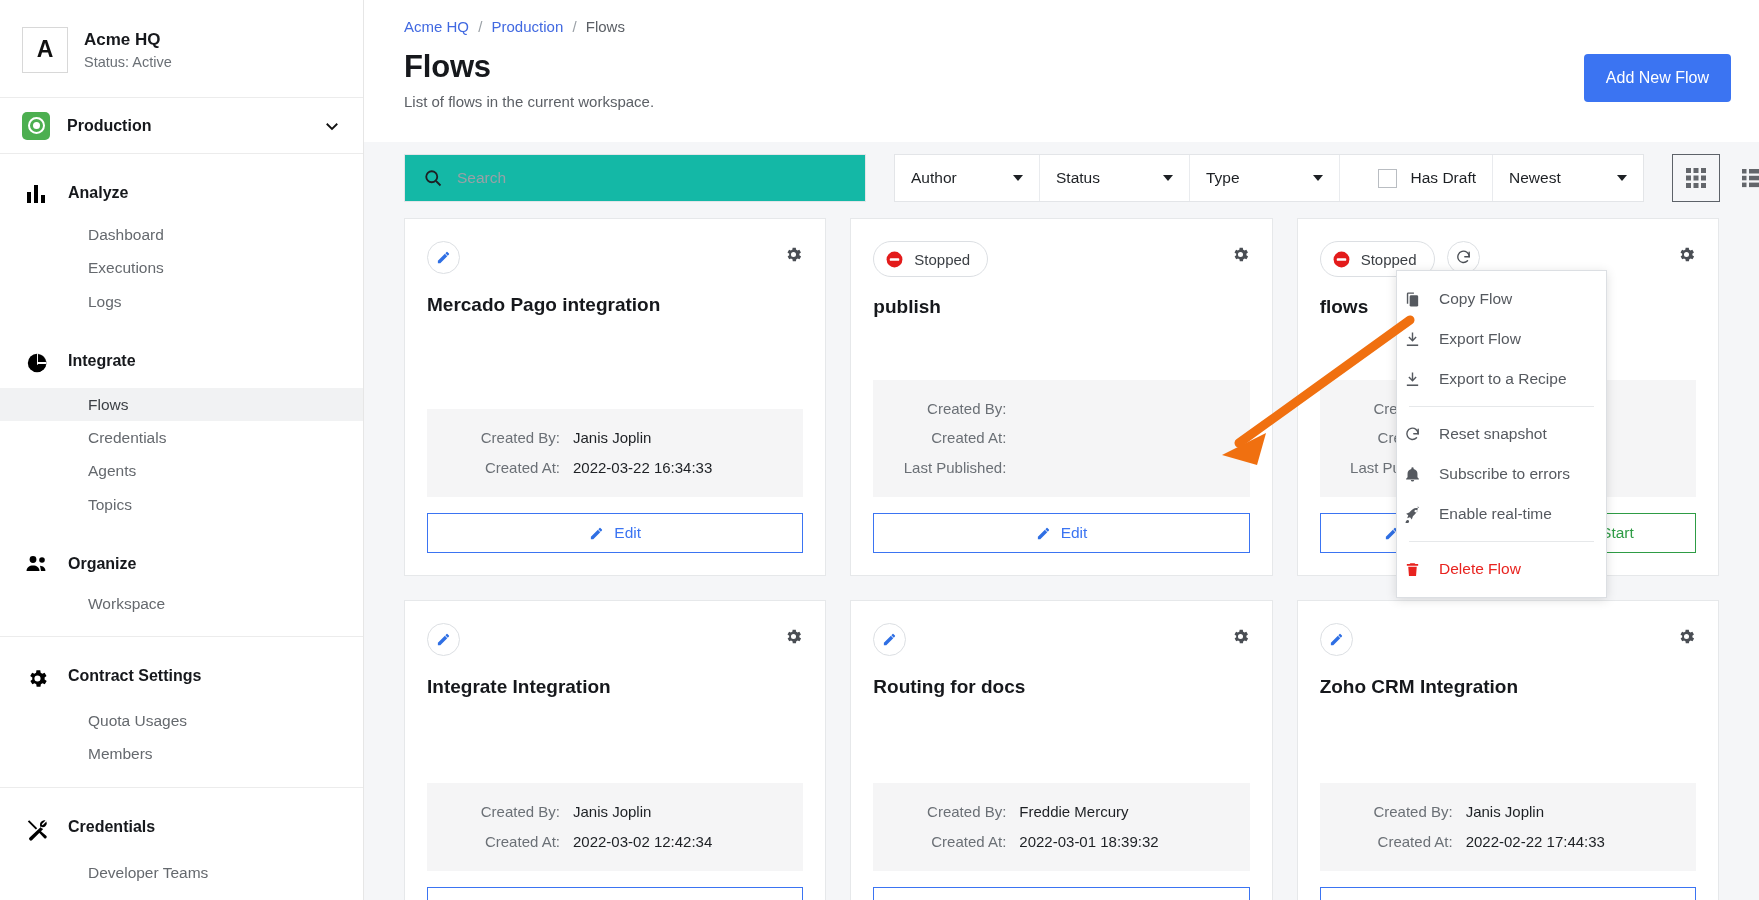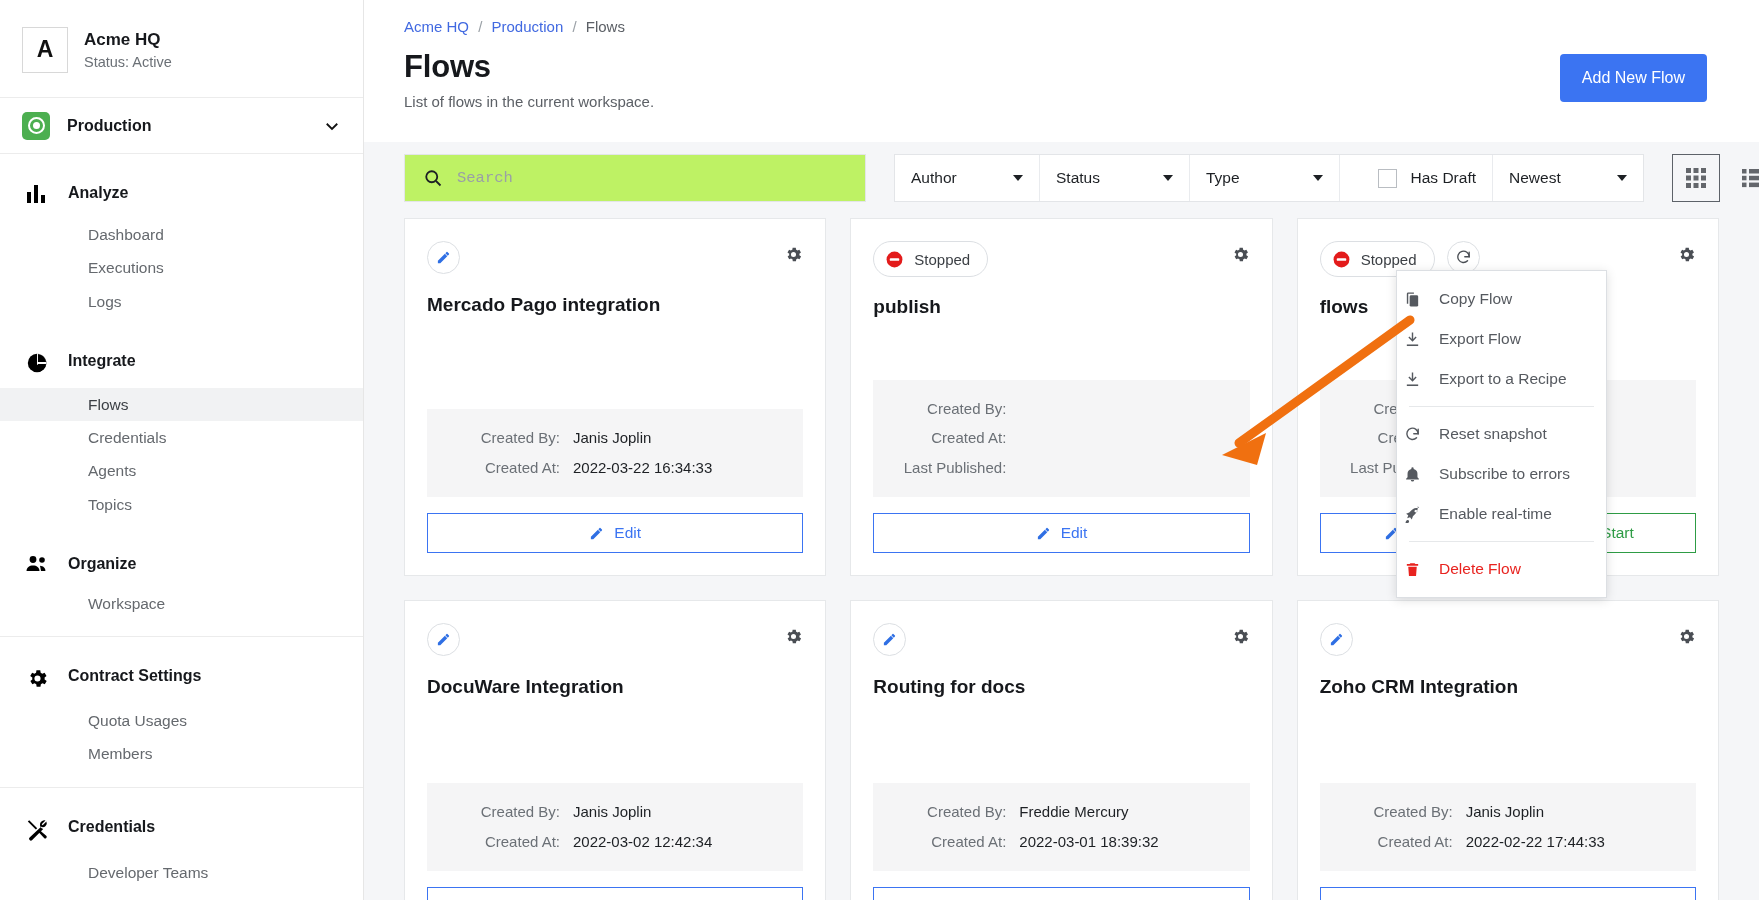--- a/index.html
+++ b/index.html
@@ -83,40 +83,39 @@
     position: relative;
     height: 142px;
   }
   .breadcrumb { font-size: 15px; color: #5c6066; margin-bottom: 14px; }
   .breadcrumb a { color: #4169e1; text-decoration: none; cursor: pointer; }
   .breadcrumb .sep { color: #9aa0a6; margin: 0 5px; }
   .breadcrumb .cur { color: #5c6066; }
   .page-title { font-size: 31px; font-weight: bold; color: #16181c; letter-spacing: -0.2px; }
   .page-sub { font-size: 15px; color: #5c6066; margin-top: 8px; }
   .add-btn {
-    position: absolute; right: 52px; top: 54px;
+    position: absolute; right: 28px; top: 54px;
     background: #3b74f2; color: #fff;
     border: none; border-radius: 4px;
     font-size: 16px; font-family: inherit;
     padding: 0 22px; height: 48px;
     cursor: pointer;
   }
 
   
   .toolbar {
     display: flex; align-items: stretch;
     padding: 12px 40px 16px 40px;
     gap: 28px;
   }
   .search-box {
-    flex: 0 0 462px; height: 48px; background: #bef264;
+    flex: 0 0 462px; height: 48px; background: #14b8a6;
     border: 1px solid #e3e5e8;
     display: flex; align-items: center; gap: 14px;
     padding: 0 18px;
-    font-family: Liberation Mono, monospace;
   }
   .search-box input {
     border: none; outline: none; font-size: 15.5px;
     font-family: inherit; color: #2b2f33; flex: 1; background: transparent;
   }
   .search-box input::placeholder { color: #9aa0a6; }
 
   .filters {
     flex: 0 0 736px; height: 48px; background: #fff;
     border: 1px solid #e3e5e8; display: flex; align-items: stretch;
@@ -539,21 +538,21 @@
             <svg width="15" height="15" viewBox="0 0 24 24" fill="#2f6fe4">
                 <path d="M3 17.2V21h3.8L18 9.8 14.2 6zM20.7 7.1a1 1 0 000-1.4l-2.4-2.4a1 1 0 00-1.4 0l-1.9 1.9L18.8 9z"></path>
               </svg>
           </span>
           <span class="gear-btn">
             <svg width="19" height="19" viewBox="0 0 24 24" fill="#4a4e54">
                 <path d="M19.4 13a7.6 7.6 0 000-2l2-1.6-2-3.4-2.4 1a7.5 7.5 0 00-1.7-1l-.4-2.6h-4l-.4 2.6c-.6.2-1.2.6-1.7 1l-2.4-1-2 3.4L6.6 11a7.6 7.6 0 000 2l-2 1.6 2 3.4 2.4-1c.5.4 1.1.8 1.7 1l.4 2.6h4l.4-2.6c.6-.2 1.2-.6 1.7-1l2.4 1 2-3.4zM12 15.2A3.2 3.2 0 1115.2 12 3.2 3.2 0 0112 15.2z"></path>
               </svg>
           </span>
         </div>
-        <div class="card-title">DocuWare Integration</div>
+        <div class="card-title">Integrate Integration</div>
         <div class="card-spacer"></div>
         <div class="meta">
           <div class="meta-row">
               <span class="meta-k">Created By:</span>
               <span class="meta-v">Janis Joplin</span>
             </div>
           <div class="meta-row">
               <span class="meta-k">Created At:</span>
               <span class="meta-v">2022-03-02 12:42:34</span>
             </div>

